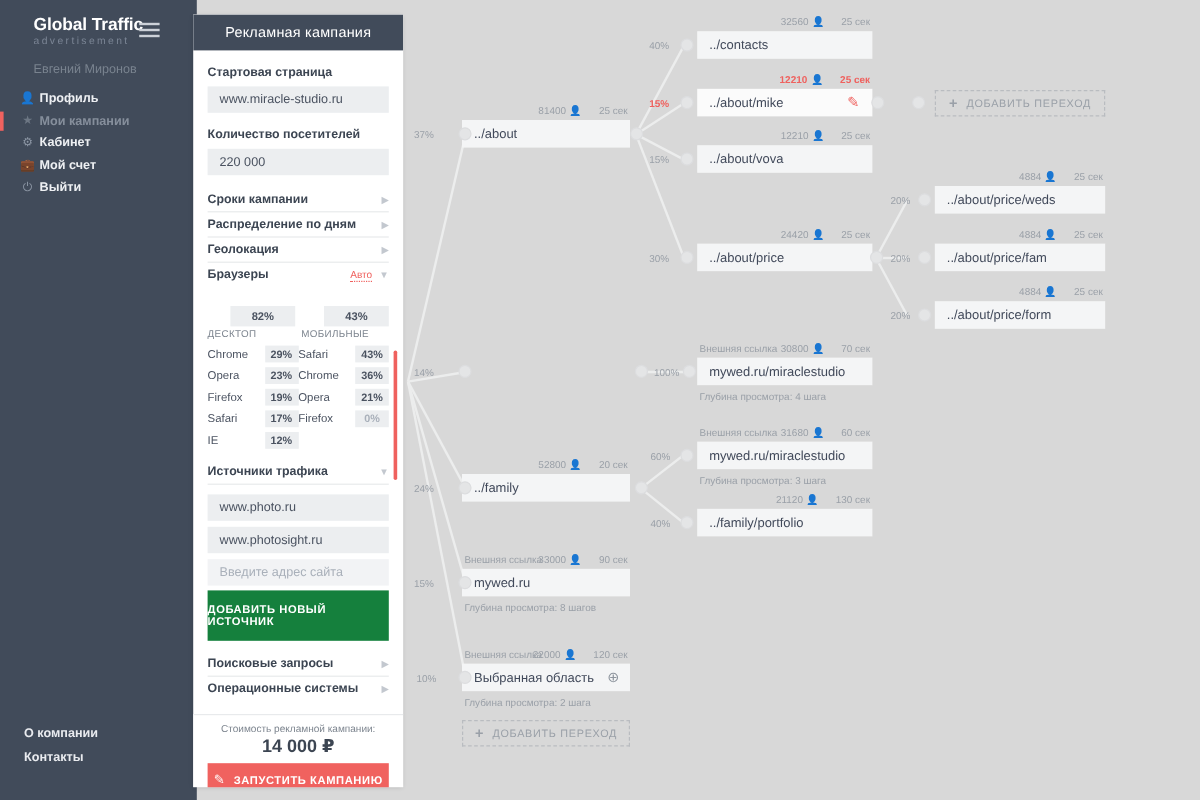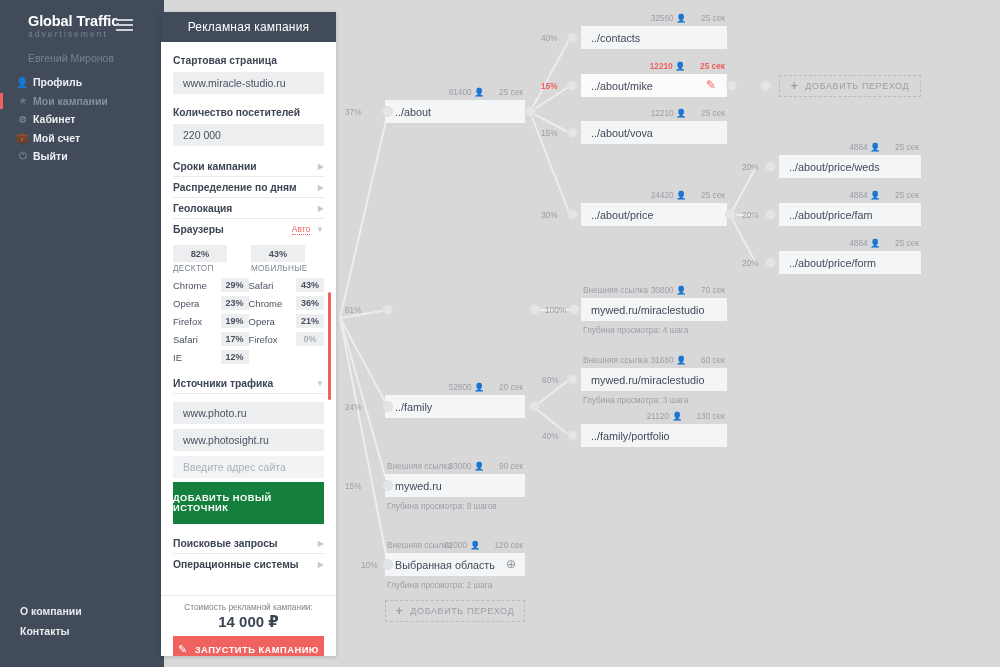--- a/index.html
+++ b/index.html
@@ -58,21 +58,21 @@
   .field.ph{color:#a9b0ba;background:#f2f3f5;}
   .accordion{
     height:20px;display:flex;align-items:center;justify-content:space-between;
     border-bottom:1px solid #e8eaec;font-size:10.3px;color:#3c4552;font-weight:bold;cursor:pointer;
   }
   .accordion .arrow{color:#c3c8cf;font-size:8px;}
   .accordion.open{border-bottom:none;}
   .accordion .auto{color:#ef615e;font-size:8.4px;font-weight:normal;border-bottom:1px dotted #ef615e;margin-right:6px;cursor:pointer;}
   .accordion .rightgrp{display:flex;align-items:center;}
 
-  .pct-row{display:flex;margin:6px 0 2px 0;}
+  .pct-row{display:flex;margin:16px 0 2px 0;justify-content:flex-end;}
   .pct-box{
     width:54px;height:17px;background:#eceef0;display:flex;align-items:center;justify-content:center;
     font-size:9.3px;color:#4a5260;font-weight:bold;
   }
   .pct-row .gap{width:24px;}
   .col-head{display:flex;margin-bottom:3px;}
   .col-head span{font-size:8.2px;color:#7d858f;letter-spacing:.3px;}
   .col-head .c1{width:78px;}
   .br-grid{display:flex;}
   .br-col{width:78px;}
@@ -417,21 +417,21 @@
 
   <div class="node" style="left:443px;top:251px;width:142px;">
     <div class="meta">
       <span class="vis">4884</span><span class="uicon">👤</span><span class="sec">25 сек</span>
     </div>
     <div class="box">../about/price/form</div>
   </div>
   <div class="pct" style="left:406px;top:258px;">20%</div>
   <div class="dot" style="left:429px;top:257px;"></div>
 
-  <div class="pct" style="left:9px;top:305px;">61%</div>
+  <div class="pct" style="left:9px;top:305px;">14%</div>
   <div class="dot" style="left:46px;top:304px;"></div>
   <div class="dot" style="left:193px;top:304px;"></div>
   <div class="dot" style="left:233px;top:304px;"></div>
 
   <div class="node" style="left:245px;top:298px;width:146px;">
     <div class="ext">Внешняя ссылка</div>
     <div class="meta">
       <span class="vis">30800</span><span class="uicon">👤</span><span class="sec">70 сек</span>
     </div>
     <div class="box">mywed.ru/miraclestudio</div>
@@ -482,21 +482,21 @@
 
   <div class="node" style="left:49px;top:553px;width:140px;">
     <div class="ext">Внешняя ссылка</div>
     <div class="meta">
       <span class="vis">22000</span><span class="uicon">👤</span><span class="sec">120 сек</span>
     </div>
     <div class="box">Выбранная область</div>
     <div class="crossicon">⊕</div>
     <div class="depth">Глубина просмотра: 2 шага</div>
   </div>
-  <div class="pct" style="left:25px;top:560px;">10%</div>
+  <div class="pct" style="left:11px;top:560px;">10%</div>
   <div class="dot" style="left:46px;top:559px;"></div>
 
   <div class="addbtn" style="left:49px;top:600px;width:140px;">
     <span class="plus">+</span>
     <span>ДОБАВИТЬ ПЕРЕХОД</span>
   </div>
 
 </div>
 
 </body></html>

